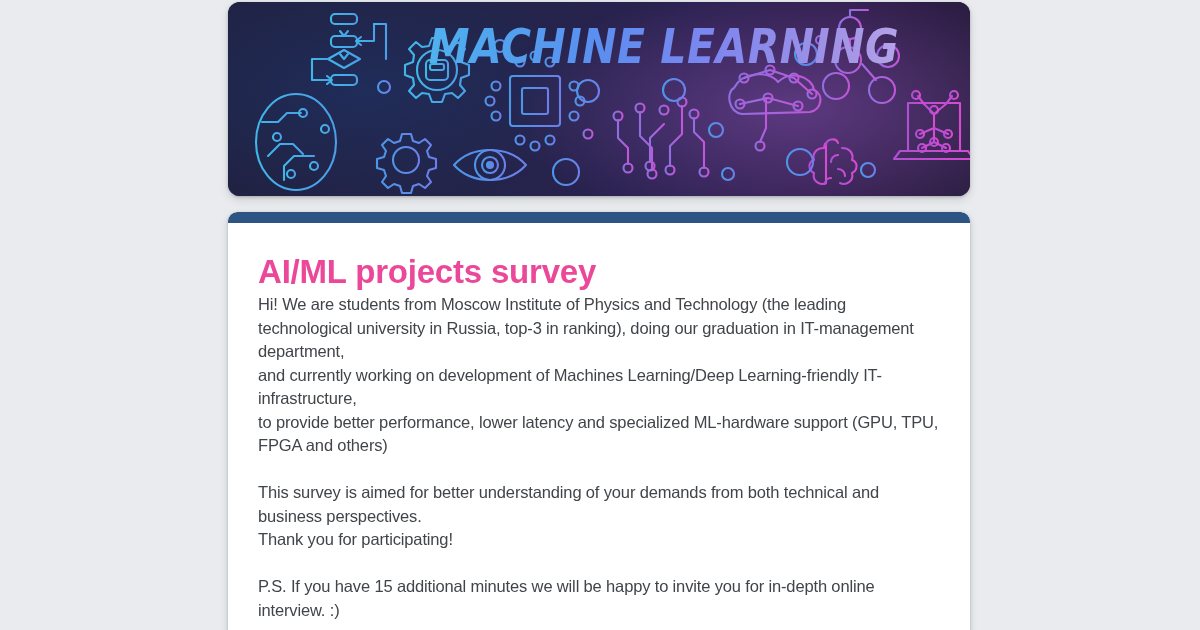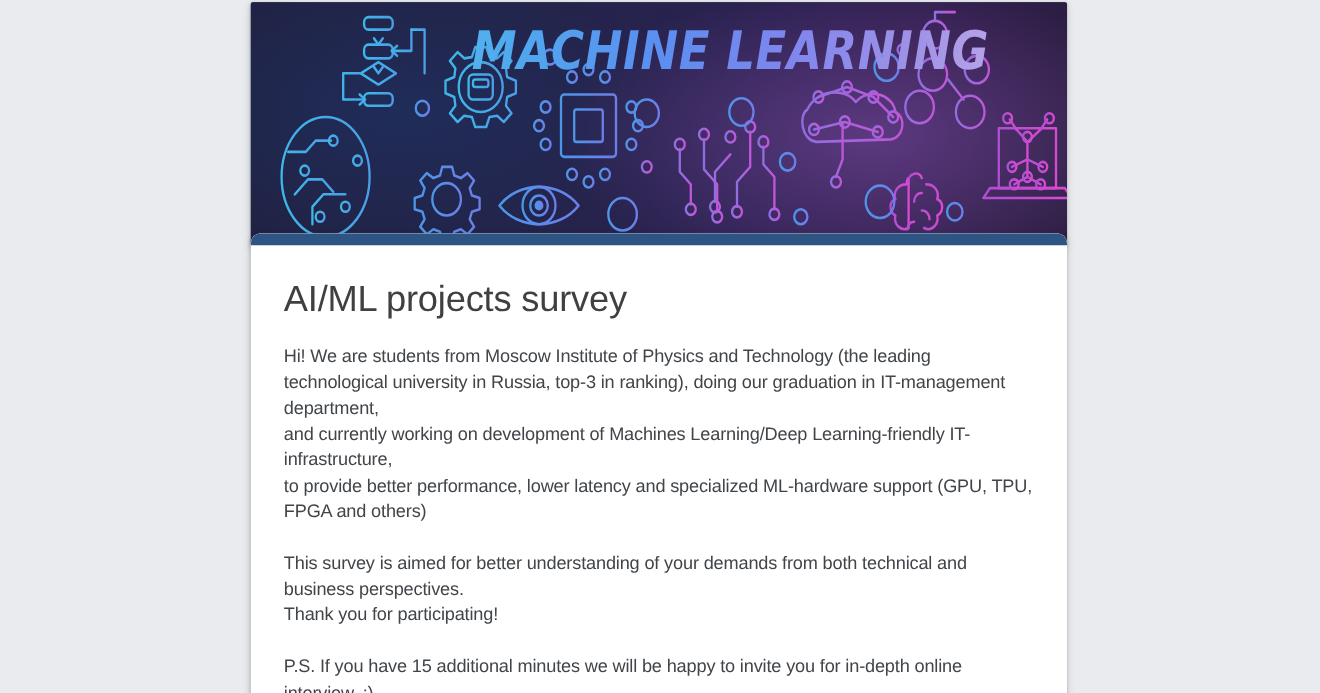--- a/index.html
+++ b/index.html
@@ -22,22 +22,22 @@
     width: 1200px;
     height: 630px;
   }
 
   
   .banner-wrap {
     position: absolute;
     left: 228px;
     top: 2px;
     width: 742px;
-    height: 220px;
-    border-radius: 2px;
+    height: 194px;
+    border-radius: 12px;
     overflow: hidden;
     box-shadow: 0 1px 3px rgba(60,64,67,.30), 0 4px 8px rgba(60,64,67,.15);
     background: #1e1f3d;
   }
 
   .banner {
     position: absolute;
     inset: 0;
     background:
       radial-gradient(ellipse 55% 90% at 76% 55%, rgba(128,78,168,.55) 0%, rgba(128,78,168,0) 70%),
@@ -96,25 +96,24 @@
     border-radius: 9px 9px 0 0;
   }
 
   .card-body {
     padding: 28px 30px 0 30px;
   }
 
   .form-title {
     font-family: "Liberation Sans", sans-serif;
     font-size: 33px;
-    font-weight: 400;
-    color: #404040;
+    font-weight: 700;
+    color: #ec4899;
     line-height: 42px;
     letter-spacing: -0.2px;
-    margin-bottom: 20px;
   }
 
   .form-desc {
     font-family: "Liberation Sans", sans-serif;
     font-size: 16.5px;
     line-height: 23.5px;
     color: #414549;
     white-space: pre-wrap;
     word-wrap: break-word;
     letter-spacing: -0.15px;

